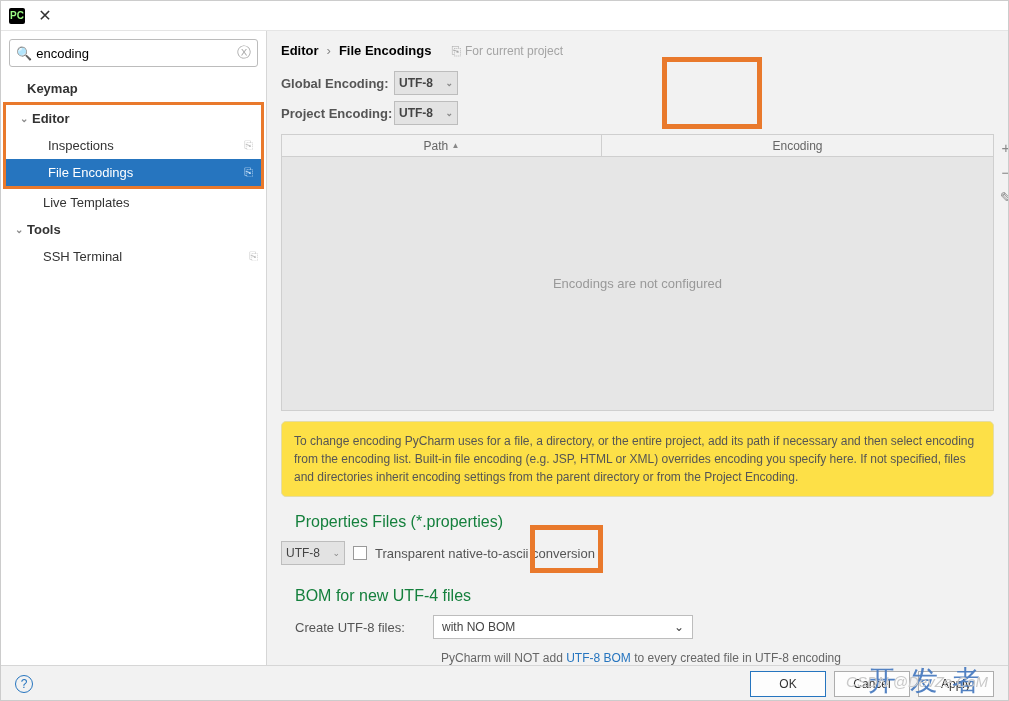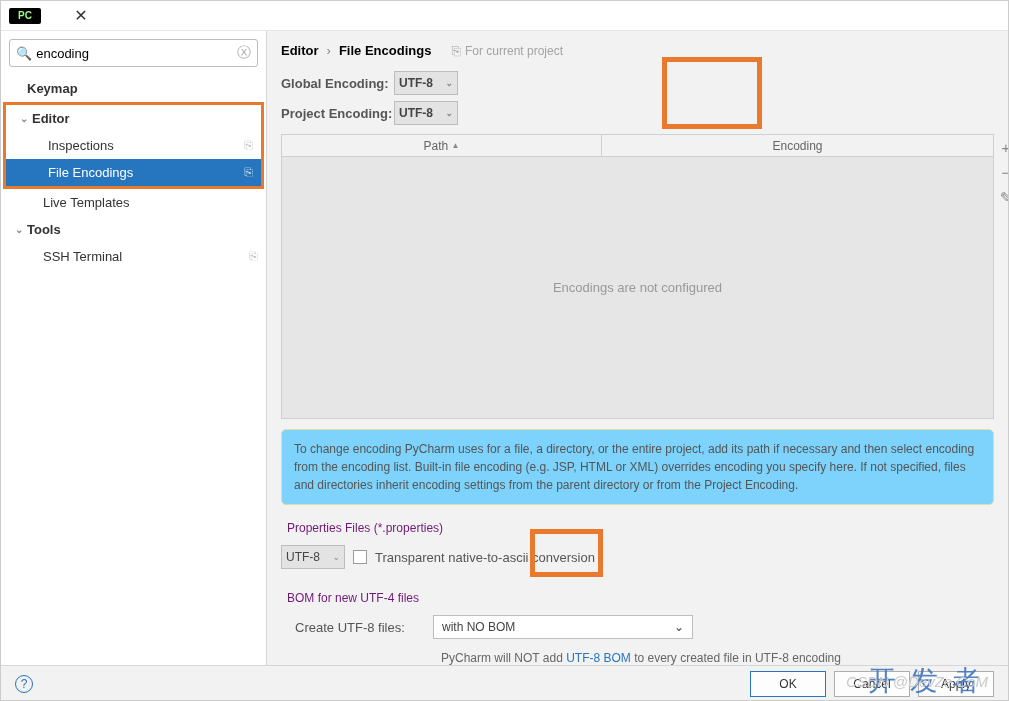--- a/index.html
+++ b/index.html
@@ -1,18 +1,18 @@
 <!DOCTYPE html>
 <html><head>
 <meta charset="utf-8">
 <style>
 * { box-sizing: border-box; margin: 0; padding: 0; font-family: "Segoe UI", Arial, sans-serif; }
 body { width: 1009px; height: 701px; background: #f2f2f2; border: 1px solid #ccc; overflow: hidden; position: relative; }
 .titlebar { height: 30px; display: flex; align-items: center; padding: 0 8px; background: #fff; border-bottom: 1px solid #e5e5e5; }
-.titlebar .app-icon { width: 32px; height: 16px; background: #000; color: #9cfc85; font-size: 10px; font-weight: bold; display: inline-flex; align-items: center; justify-content: center; margin-right: 20px; border-radius: 2px; }
+.titlebar .app-icon { width: 16px; height: 16px; background: #000; color: #9cfc85; font-size: 10px; font-weight: bold; display: inline-flex; align-items: center; justify-content: center; margin-right: 0; border-radius: 2px; }
 .titlebar .title { font-size: 12px; color: #333; flex: 1; }
 .close-btn { width: 40px; text-align: center; font-size: 16px; color: #333; cursor: pointer; }
 
 .main { display: flex; height: 634px; }
 
 .sidebar { width: 266px; background: #fff; border-right: 1px solid #d6d6d6; display: flex; flex-direction: column; }
 .search-box { margin: 8px; position: relative; display: flex; align-items: center; border: 1px solid #bcbcbc; border-radius: 3px; height: 28px; padding: 0 6px; }
 .search-box .mag { color: #888; font-size: 13px; margin-right: 4px; }
 .search-box input { border: none; outline: none; font-size: 13px; flex: 1; }
 .search-box .clear { color: #aaa; font-size: 14px; cursor: pointer; }
@@ -41,23 +41,23 @@
 
 .table-area { margin: 6px 14px 0 14px; border: 1px solid #cfcfcf; height: 300px; display: flex; flex-direction: column; background: #e6e6e6; position: relative; }
 .table-head { display: flex; background: #f2f2f2; border-bottom: 1px solid #cfcfcf; height: 22px; }
 .table-head .col { font-size: 12px; color: #666; display: flex; align-items: center; justify-content: center; }
 .col-path { width: 320px; border-right: 1px solid #cfcfcf; }
 .col-enc { flex: 1; }
 .side-tools { position: absolute; right: -24px; top: 0; width: 22px; display: flex; flex-direction: column; gap: 8px; padding-top: 4px; color: #888; font-size: 15px; }
 .side-tools span { cursor: pointer; text-align: center; }
 .empty-msg { flex: 1; display: flex; align-items: center; justify-content: center; color: #999; font-size: 13px; }
 
-.info-box { margin: 10px 14px 0 14px; background: #7dd3fc; border: 1px solid #e4dca6; border-radius: 5px; padding: 10px 12px; font-size: 12px; color: #555; line-height: 1.5; }
+.info-box { margin: 10px 14px 0 14px; background: #fde047; border: 1px solid #e4dca6; border-radius: 5px; padding: 10px 12px; font-size: 12px; color: #555; line-height: 1.5; }
 
-.section-label { font-size: 12px; color: #701a75; margin: 16px 14px 4px 20px; }
+.section-label { font-size: 16px; color: #15803d; margin: 16px 14px 4px 28px; }
 .prop-row { margin: 6px 14px; display: flex; align-items: center; gap: 8px; font-size: 13px; color: #555; position: relative; }
 .prop-row .indent { margin-left: 14px; }
 .checkbox { width: 14px; height: 14px; border: 1px solid #999; background: #fff; display: inline-block; }
 .select-wide { width: 260px; height: 24px; background: #fff; border: 1px solid #bdbdbd; display: inline-flex; align-items: center; padding: 0 8px; font-size: 12px; color: #444; justify-content: space-between; cursor: pointer; }
 .note-row { margin: 6px 14px 0 14px; padding-left: 160px; font-size: 12px; color: #666; }
 .note-row .link { color: #2675bf; }
 
 .footer { height: 36px; border-top: 1px solid #d6d6d6; background: #f2f2f2; display: flex; align-items: center; padding: 0 14px; }
 .help-icon { width: 18px; height: 18px; border-radius: 50%; border: 1.5px solid #2675bf; color: #2675bf; font-size: 12px; display: flex; align-items: center; justify-content: center; cursor: pointer; }
 .footer-btns { margin-left: auto; display: flex; gap: 8px; }

